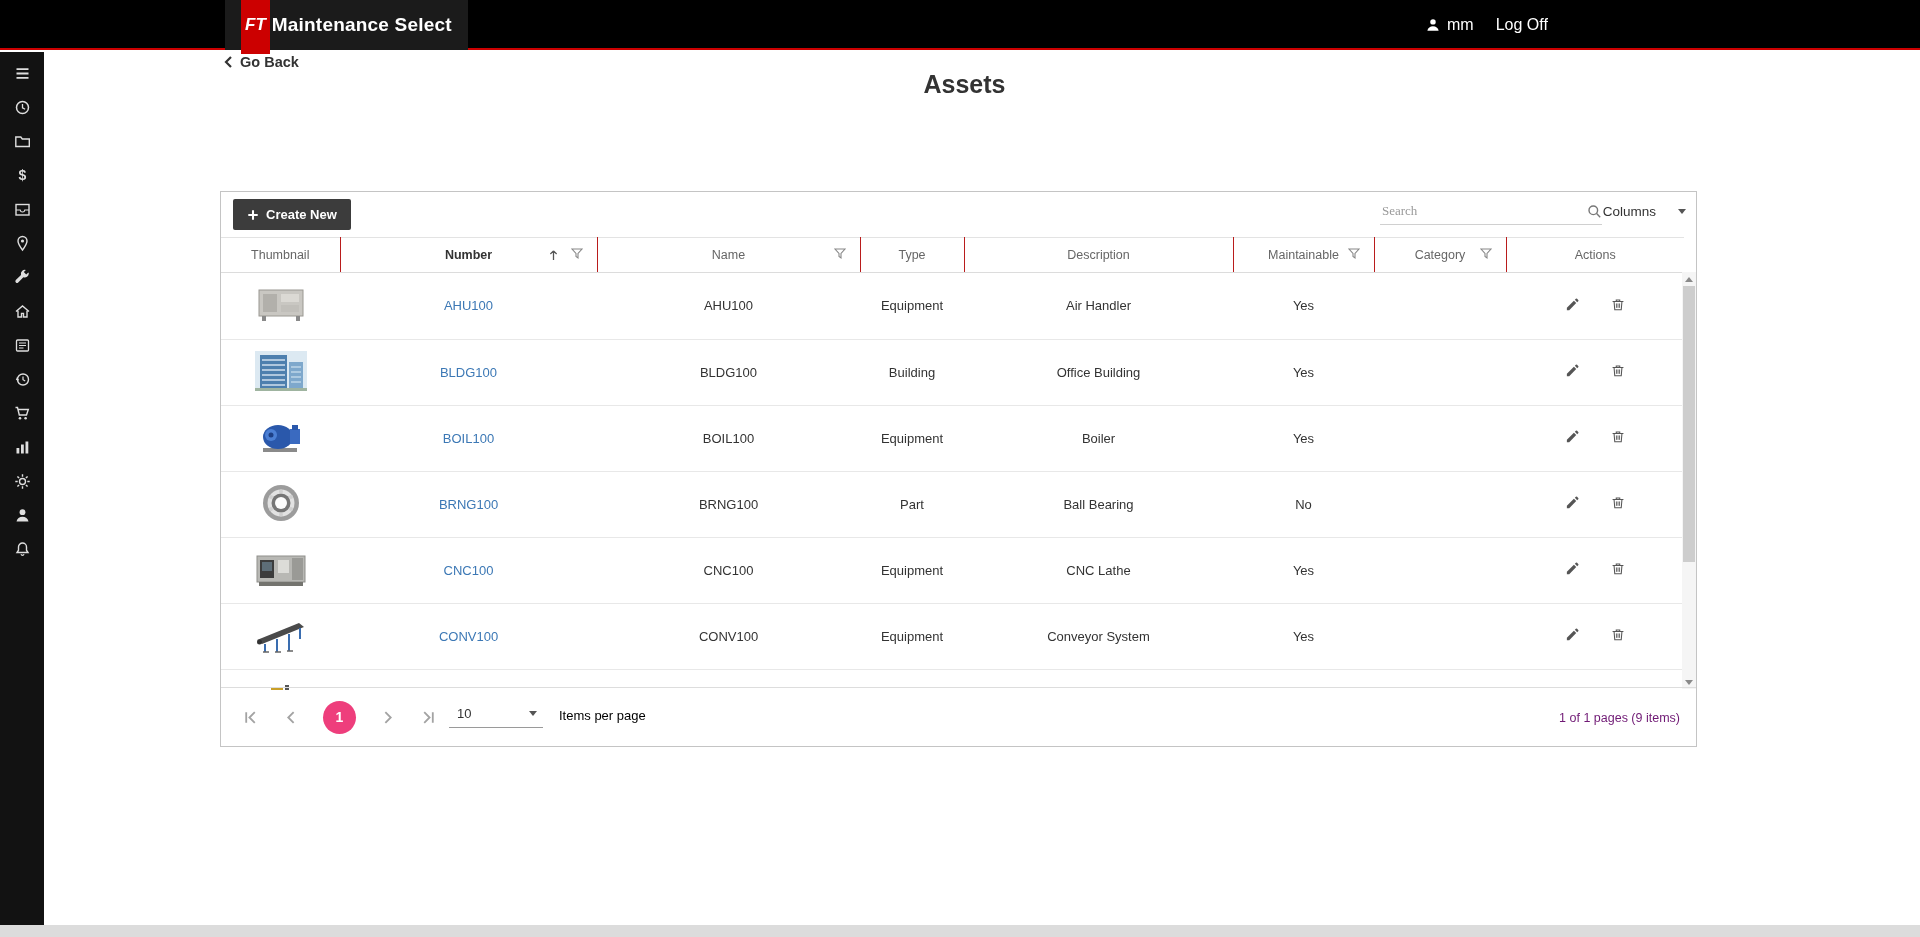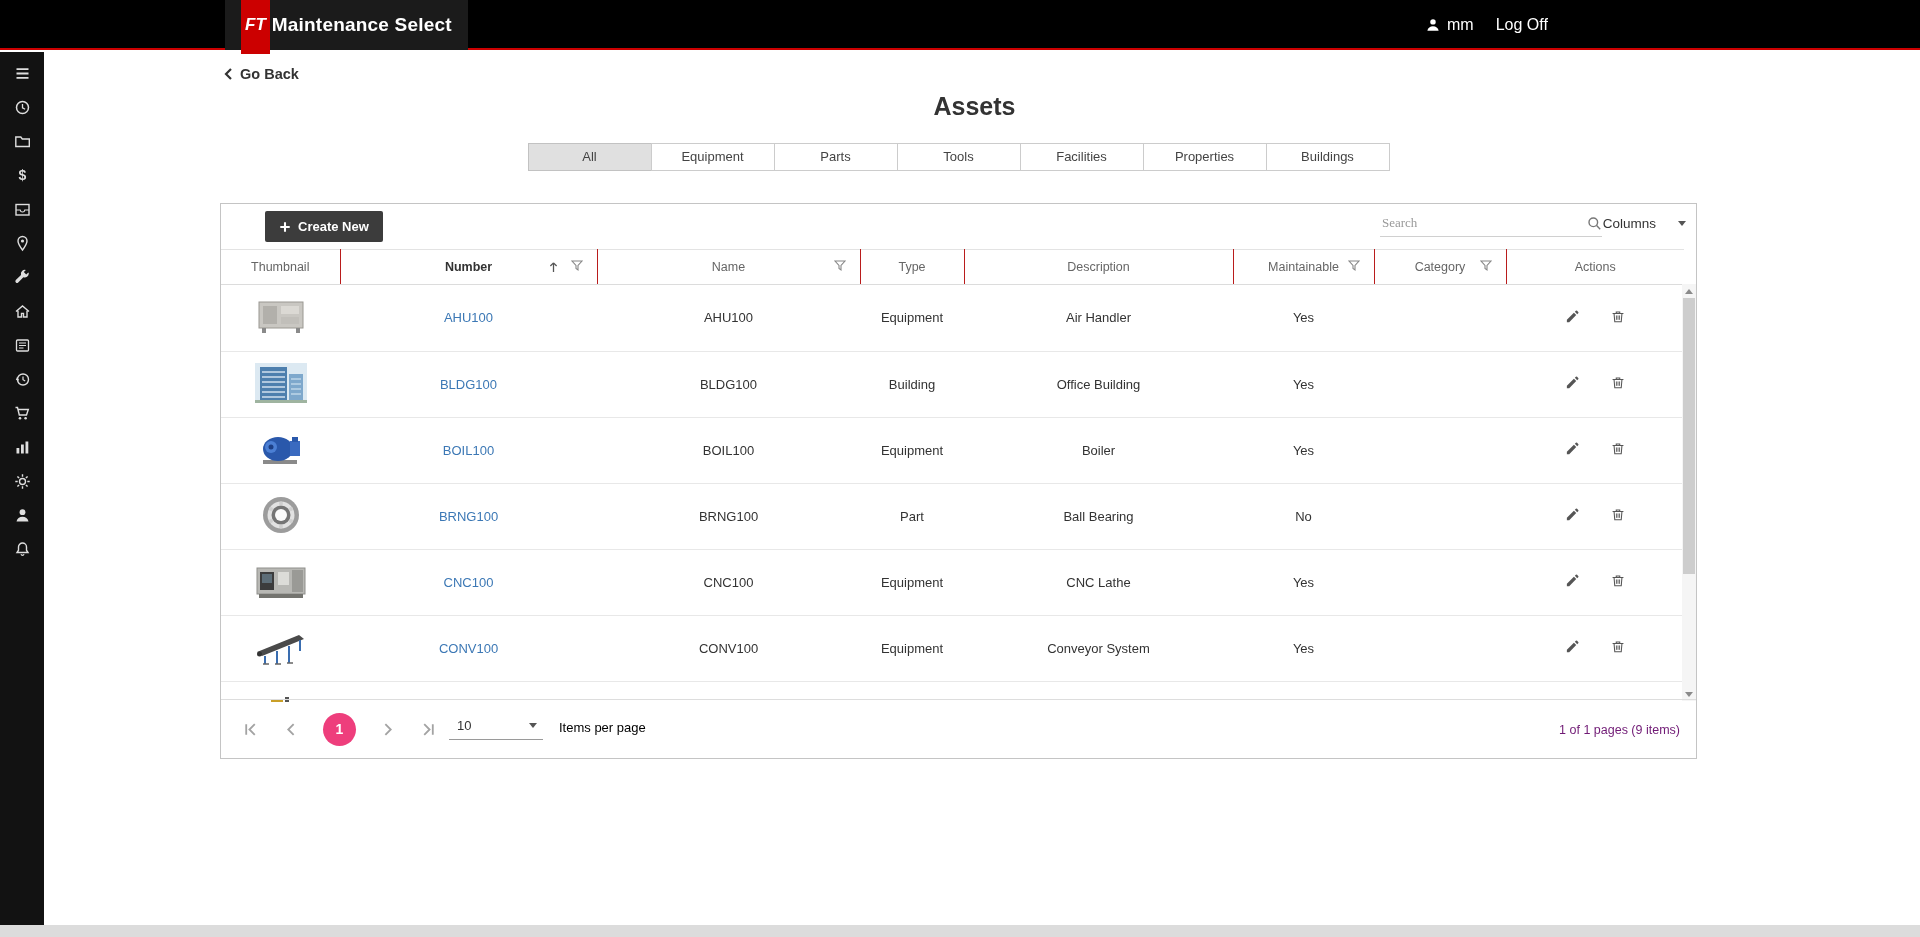--- a/index.html
+++ b/index.html
@@ -36,28 +36,28 @@
     position:absolute; top:52px; left:0; width:44px; height:873px;
     background:#121212; display:flex; flex-direction:column; align-items:center;
     padding-top:4px;
   }
   .side-icon {
     width:44px; height:34px; display:flex; align-items:center; justify-content:center;
     color:#dedede; cursor:pointer;
   }
 
   
-  .content { position:absolute; top:52px; left:44px; width:1876px; height:873px; }
+  .content { position:absolute; top:40px; left:44px; width:1876px; height:873px; }
 
   .go-back {
     position:absolute; left:178px; top:14px; display:flex; align-items:center;
     gap:5px; font-size:14.5px; color:#333; cursor:pointer; font-weight:bold;
   }
   .page-title {
-    position:absolute; top:24px; left:176px; width:1477px; margin:16px;
+    position:absolute; top:24px; left:176px; width:1477px; margin:6px;
     text-align:center; font-size:25px; font-weight:600; color:#333;
   }
 
   .tabs {
     position:absolute; top:91px; left:176px; width:1477px;
     display:flex; justify-content:center;
   }
   .tab {
     width:124px; height:28px; line-height:26px; text-align:center; font-size:13px;
     color:#444; background:#fff; border:1px solid #ccc; margin-left:-1px; cursor:pointer;
@@ -69,21 +69,20 @@
   .card {
     position:absolute; top:151px; left:176px; width:1477px; height:556px;
     border:1px solid #c4c4c4; background:#fff;
   }
   .toolbar { position:relative; height:45px; }
   .btn-create {
     position:absolute; left:12px; top:7px; height:31px; background:#3c3c3c; color:#fff;
     border:none; border-radius:2px; padding:0 14px; font-size:13px; font-weight:bold;
     display:flex; align-items:center; gap:7px; cursor:pointer;
     font-family:"Liberation Sans", sans-serif;
-    margin-left:32px;
   }
   .search-box {
     position:absolute; right:94px; top:6px; width:222px;
     border-bottom:1px solid #d0d0d0; display:flex; align-items:center;
   }
   .search-box input {
     border:none; outline:none; flex:1; font-size:13px; padding:5px 2px; color:#333;
     font-family:Liberation Serif, serif; background:transparent;
   }
   .search-box input::placeholder { color:#9a9a9a; }
@@ -263,29 +262,20 @@
 
   <div class="go-back">
     <svg width="13" height="14" viewBox="0 0 13 14">
         <path d="M9 2L4 7l5 5" stroke="#333" stroke-width="2.2" fill="none"></path>
       </svg>
     <span>Go Back</span>
   </div>
 
   <h1 class="page-title">Assets</h1>
 
-  <div class="tabs">
-    <div class="tab active">All</div>
-    <div class="tab">Equipment</div>
-    <div class="tab">Parts</div>
-    <div class="tab">Tools</div>
-    <div class="tab">Facilities</div>
-    <div class="tab">Properties</div>
-    <div class="tab">Buildings</div>
-  </div>
 
   <section class="card">
 
     <div class="toolbar">
       <button class="btn-create">
         <svg width="12" height="12" viewBox="0 0 14 14">
             <path d="M7 1.5v11M1.5 7h11" stroke="#fff" stroke-width="2.4" fill="none"></path>
           </svg>
         <span>Create New</span>
       </button>

